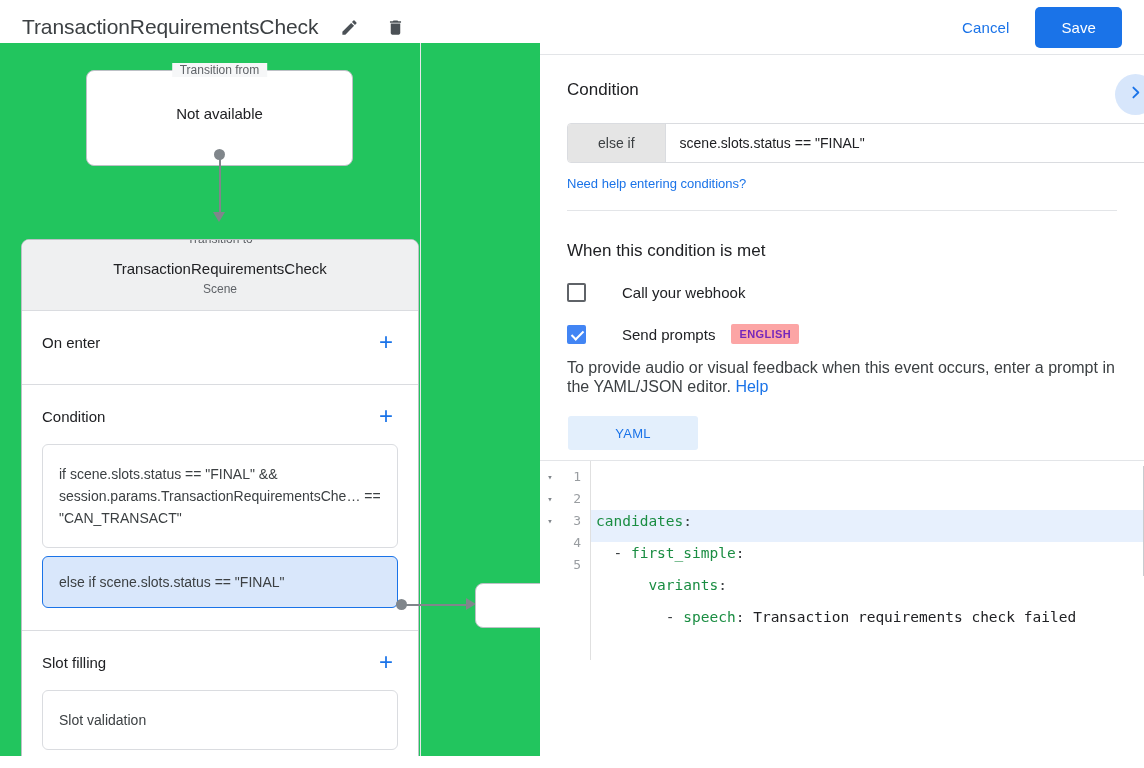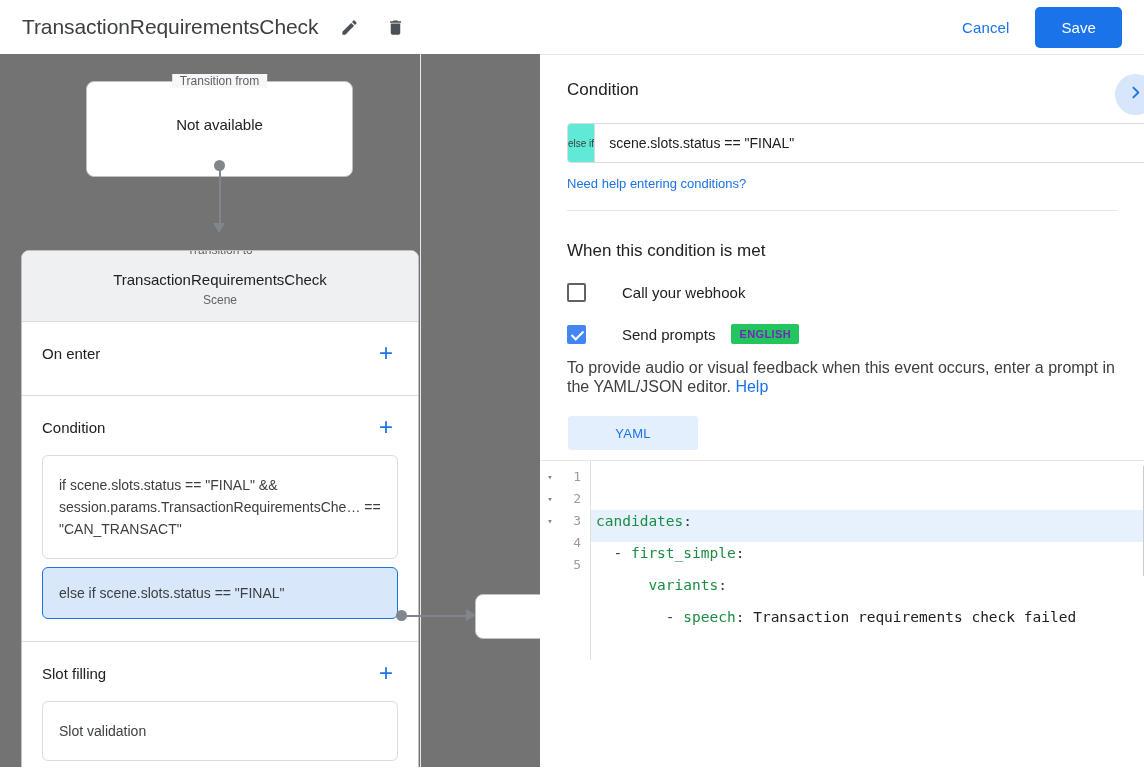--- a/index.html
+++ b/index.html
@@ -47,23 +47,23 @@
     border: none; border-radius: 5px;
     font-size: 15px; font-weight: 500;
     padding: 0 26px; height: 41px;
     margin-left: 14px; margin-right: 22px;
     cursor: pointer; letter-spacing: 0.1px;
     font-family: "Liberation Sans", sans-serif;
   }
 
   
   .canvas {
-    position: absolute; top: 54px; left: 0;
+    position: absolute; top: 43px; left: 0;
     width: 540px; height: 713px;
-    background: #737373;
+    background: #22c55e;
     overflow: hidden;
   }
   .grid-line {
     position: absolute; top: 0; bottom: 0;
     width: 1px; background: #e6e8ea;
   }
 
   
   .node {
     position: absolute;
@@ -218,25 +218,25 @@
   .cond-row {
     display: flex;
     border: 1px solid #dadce0;
     border-radius: 4px;
     height: 40px;
     margin-top: 23px;
     overflow: hidden;
     width: 590px;
   }
   .cond-prefix {
-    background: #5eead4;
+    background: #e5e5e5;
     border-right: 1px solid #dadce0;
     display: flex; align-items: center;
-    padding: 0 0;
-    font-size: 10px; color: #3c4043;
+    padding: 0 30px;
+    font-size: 14px; color: #3c4043;
     white-space: nowrap;
   }
   .cond-input {
     flex: 1;
     border: none; outline: none;
     font-size: 14px; color: #202124;
     padding: 0 14px;
     font-family: "Liberation Sans", sans-serif;
     background: transparent;
   }
@@ -282,21 +282,21 @@
     border: solid #ffffff;
     border-width: 0 2px 2px 0;
     transform: rotate(45deg);
   }
   .check-label {
     margin-left: 36px;
     font-size: 15px; color: #202124; font-weight: 500;
   }
   .badge {
     margin-left: 16px;
-    background: #22c55e;
+    background: #fca5a5;
     color: #7627bb;
     font-size: 11px; font-weight: 700;
     letter-spacing: 0.4px;
     padding: 4px 8px;
     border-radius: 2px;
   }
   .helper-text {
     font-size: 16px; color: #3c4043;
     line-height: 19px;
     margin-top: 14px;

